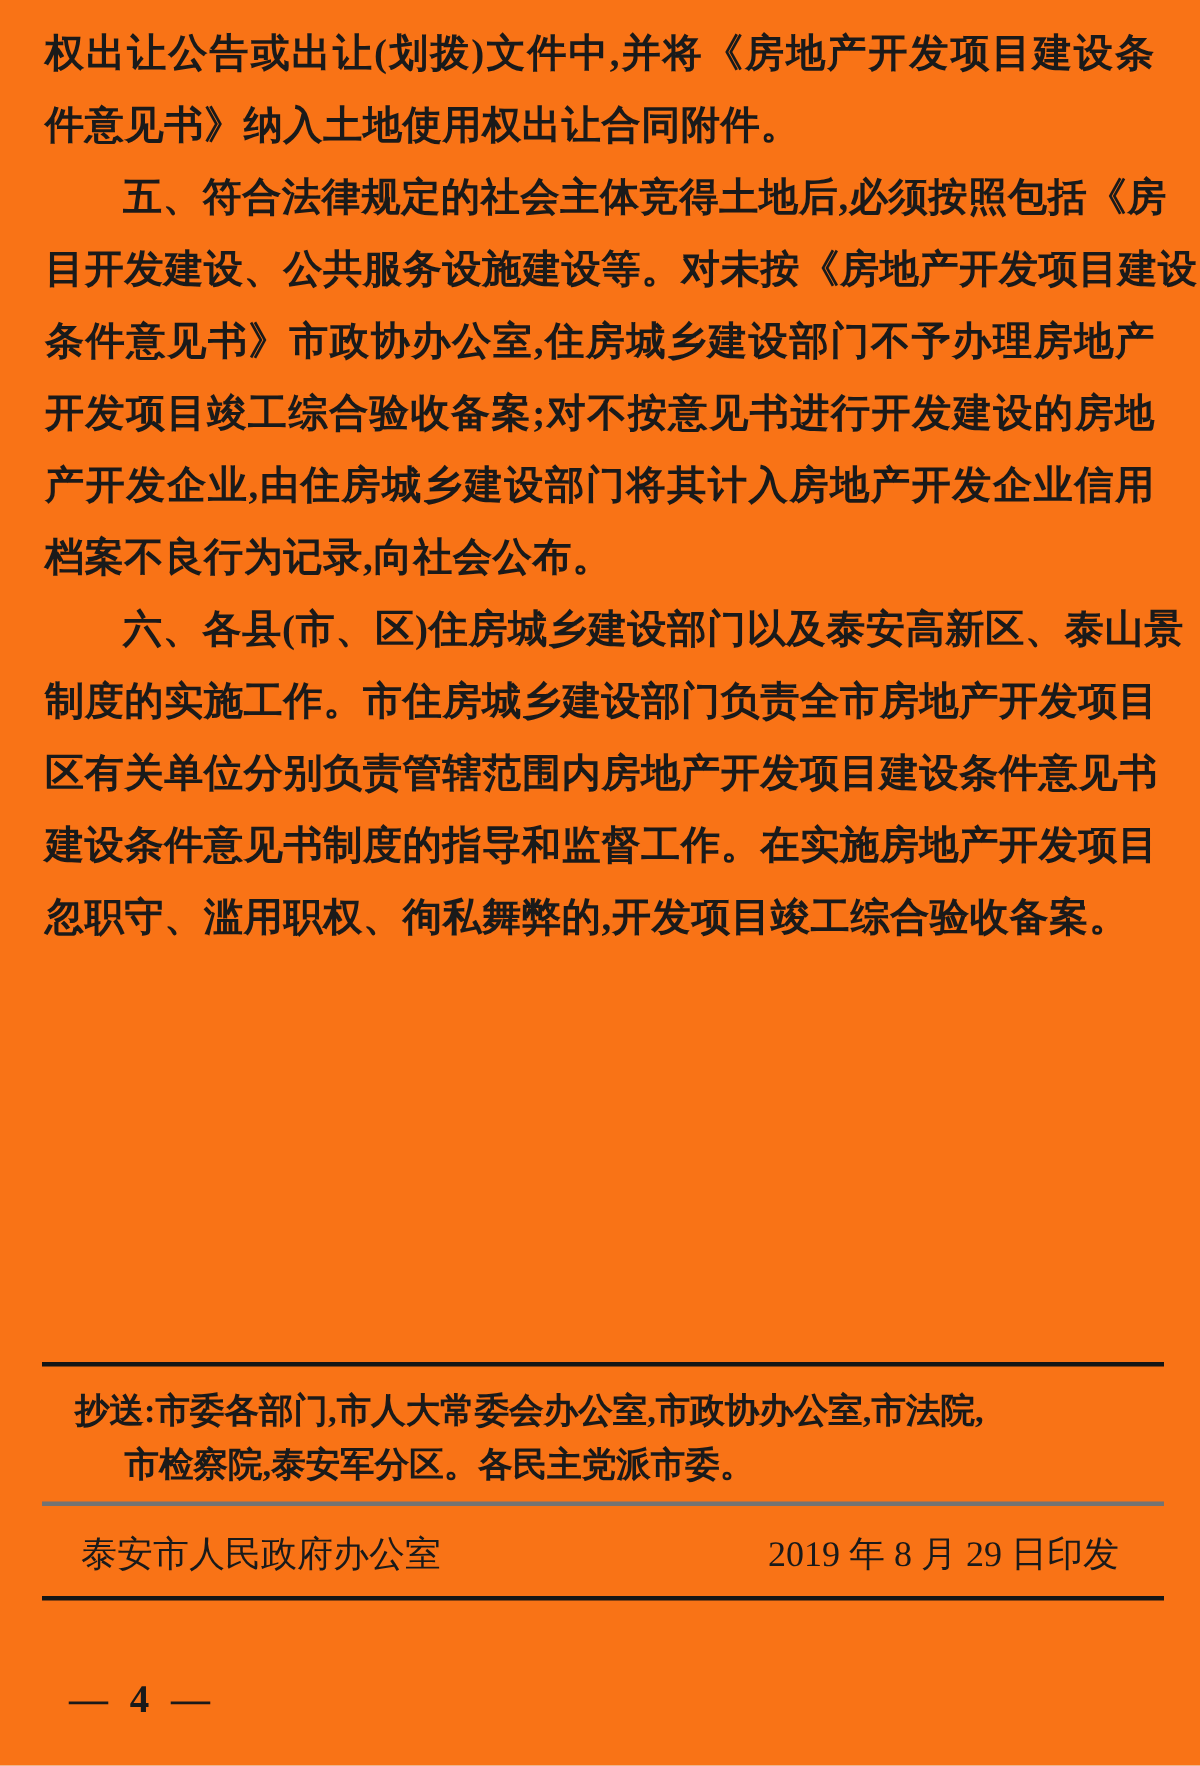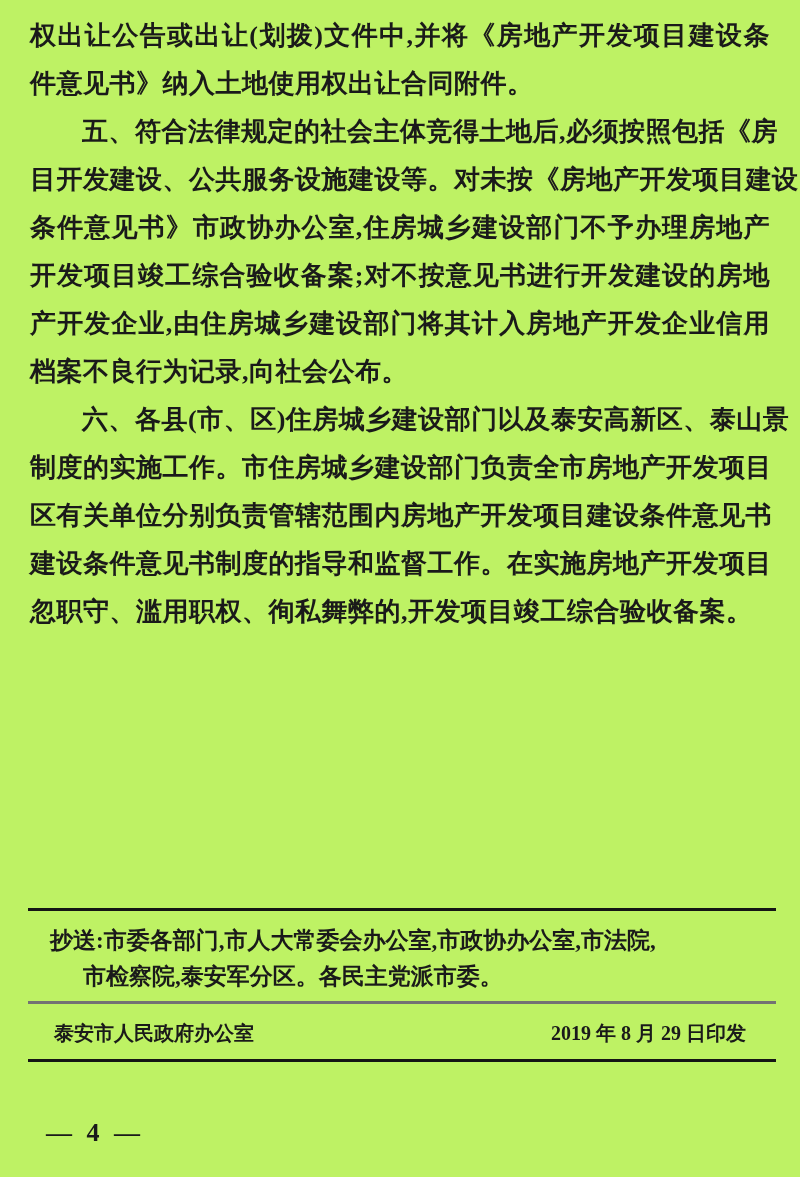--- a/index.html
+++ b/index.html
@@ -1,21 +1,21 @@
 <!DOCTYPE html>
 <html><head>
 <meta charset="utf-8">
 <style>
   html, body { margin: 0; padding: 0; background: #e8e8e6; }
   .page {
     position: relative;
     width: 800px;
     height: 1177px;
     margin: 0 auto;
-    background: #bef264;
+    background: #f97316;
     font-family: "Liberation Serif", "DejaVu Serif", serif;
     color: #1a1a1a;
     overflow: hidden;
   }
   
   .body-text {
     position: absolute;
     top: 12px;
     left: 30px;
     right: 30px;
@@ -49,22 +49,22 @@
     font-size: 23px;
     font-weight: 600;
     line-height: 36px;
   }
   .copy-line.cont { margin-left: 33px; }
   .print-row {
     display: flex;
     justify-content: space-between;
     align-items: center;
     padding: 16px 30px 12px 26px;
-    font-size: 20px;
-    font-weight: 700;
+    font-size: 24px;
+    font-weight: 400;
   }
   
   .page-number {
     position: absolute;
     left: 46px;
     top: 1118px;
     font-size: 26px;
     font-weight: 600;
     letter-spacing: 4px;
   }

